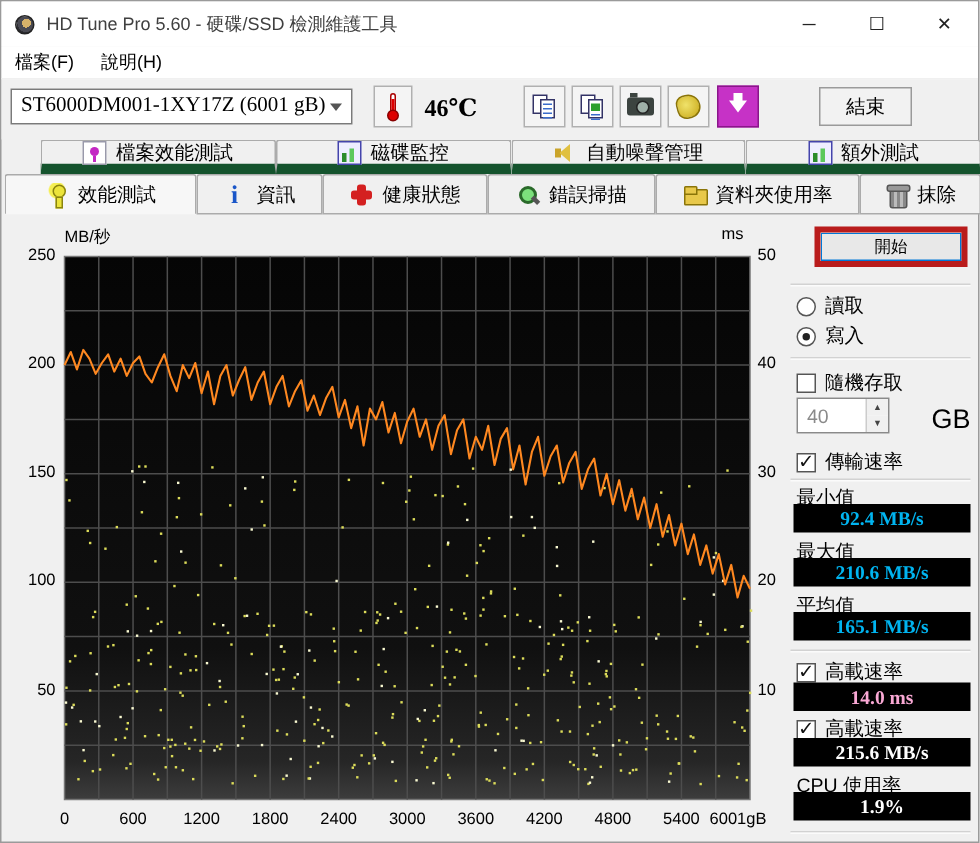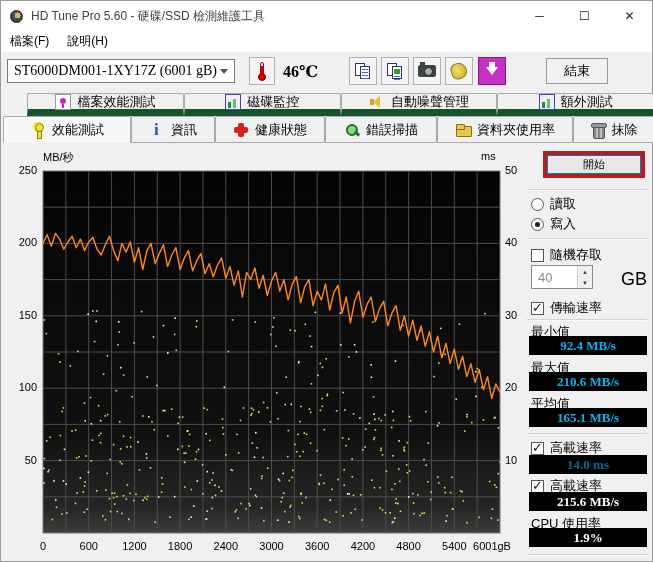--- a/index.html
+++ b/index.html
@@ -95,21 +95,21 @@
   .radio.sel:before { content:""; position:absolute; left:3px; top:3px; width:5px; height:5px; border-radius:50%; background:#222; }
   .cbx { width:13px; height:13px; border:1px solid #555; background:#fff; position:relative; flex:none; }
   .cbx.chk:before { content:"✓"; position:absolute; left:0px; top:-3px; font-size:13px; font-weight:bold; color:#111; }
   .spinner { position:absolute; left:10px; width:62px; height:24px; background:#fff; border:1px solid #8a8a8a; }
   .spinner .val { position:absolute; left:6px; top:4px; color:#8a8a8a; font-size:13px; }
   .spinner .btns { position:absolute; right:0; top:0; width:15px; height:100%; border-left:1px solid #ccc; display:flex; flex-direction:column; }
   .spinner .sb { flex:1; display:flex; align-items:center; justify-content:center; font-size:6px; color:#444; background:#f0f0f0; }
   .gb { position:absolute; left:100px; font-size:18px; }
   .plabel { position:absolute; left:10px; font-size:13px; }
   .vbox { position:absolute; left:8px; width:118px; height:19px; background:#000; color:#00b4f0; text-align:center; font-weight:bold; font-size:13px; font-family:"Liberation Serif","DejaVu Serif",serif; line-height:19px; }
-  .vbox.yellow { color:#0369a1; }
+  .vbox.yellow { color:#f9a8d4; }
   .vbox.white { color:#ffffff; }
 </style>
 </head>
 <body>
 
 <div class="window">
 
   <div class="titlebar">
     <div class="app-icon">
         <div class="disk"></div>

